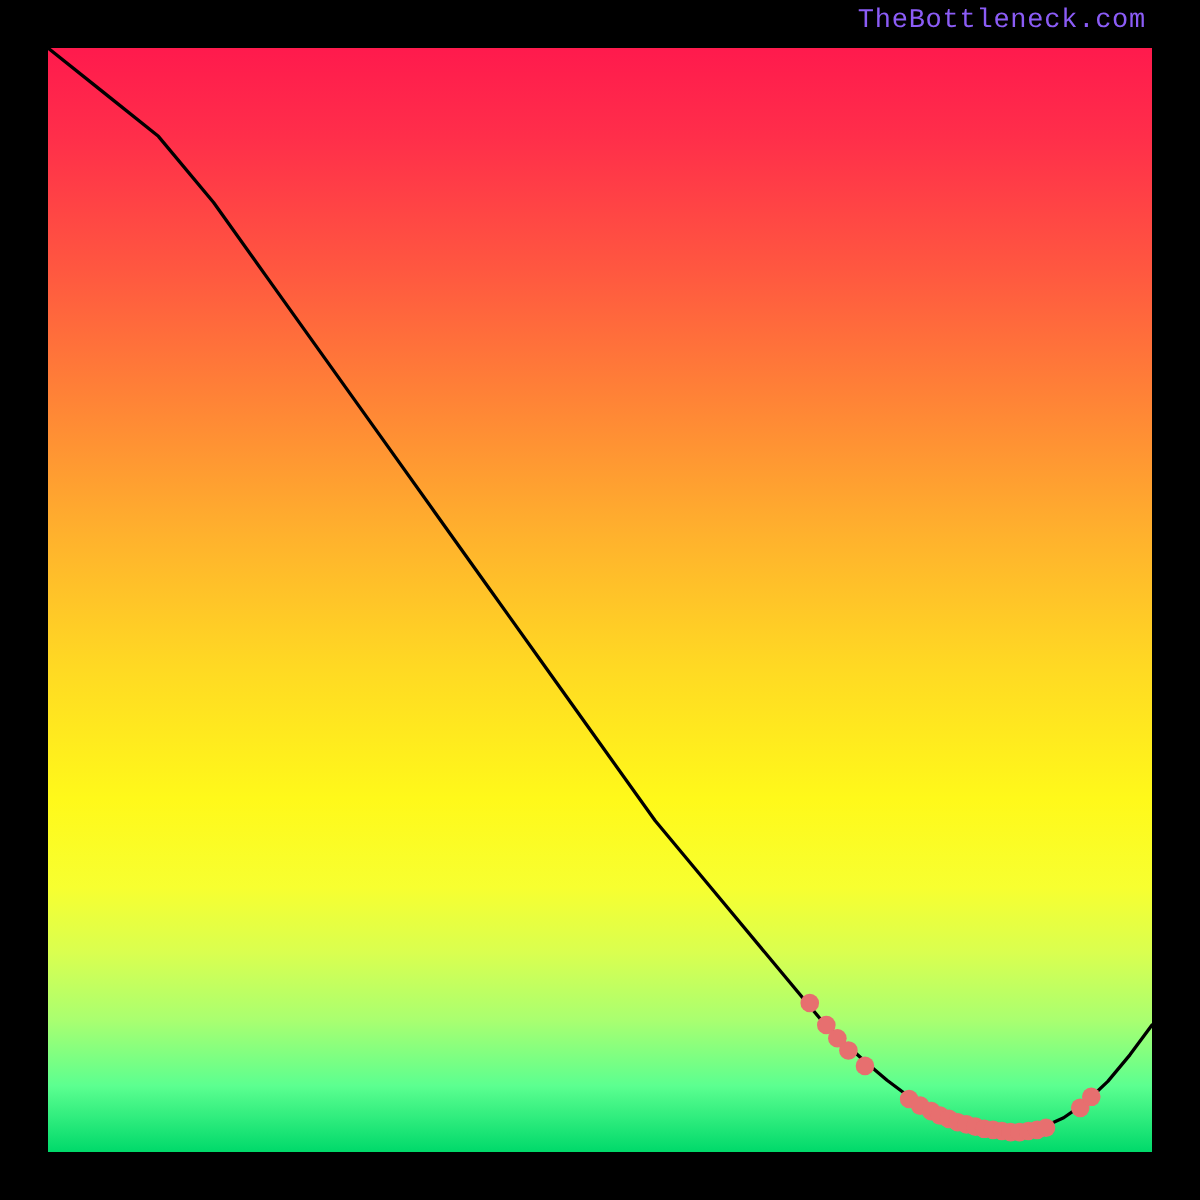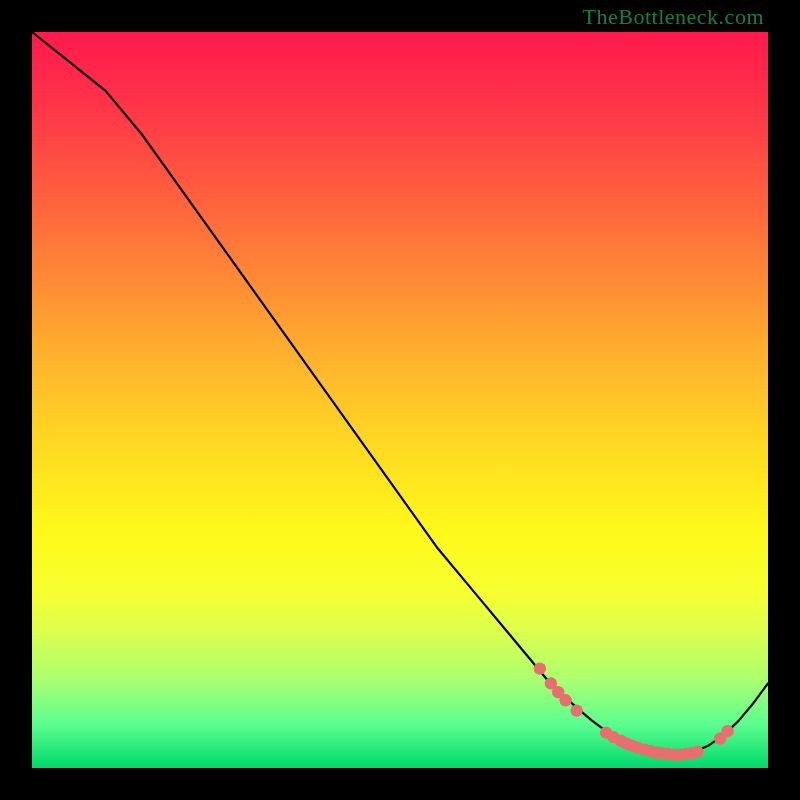--- a/index.html
+++ b/index.html
@@ -28,23 +28,23 @@
       #d9ff50 82%,
       #aaff70 88%,
       #5cff90 94%,
       #00d96a 100%
     );
   }
   .attribution {
     position: absolute;
     top: 4px;
     right: 36px;
-    font-family: Liberation Serif, serif;
-    font-size: 22px;
-    color: #15803d;
+    font-family: Liberation Mono, monospace;
+    font-size: 18px;
+    color: #8b5cf6;
     letter-spacing: 0.5px;
   }
   svg.curve {
     position: absolute;
     left: 0; top: 0;
     width: 736px; height: 736px;
     overflow: visible;
   }
   .curve-path {
     fill: none;

